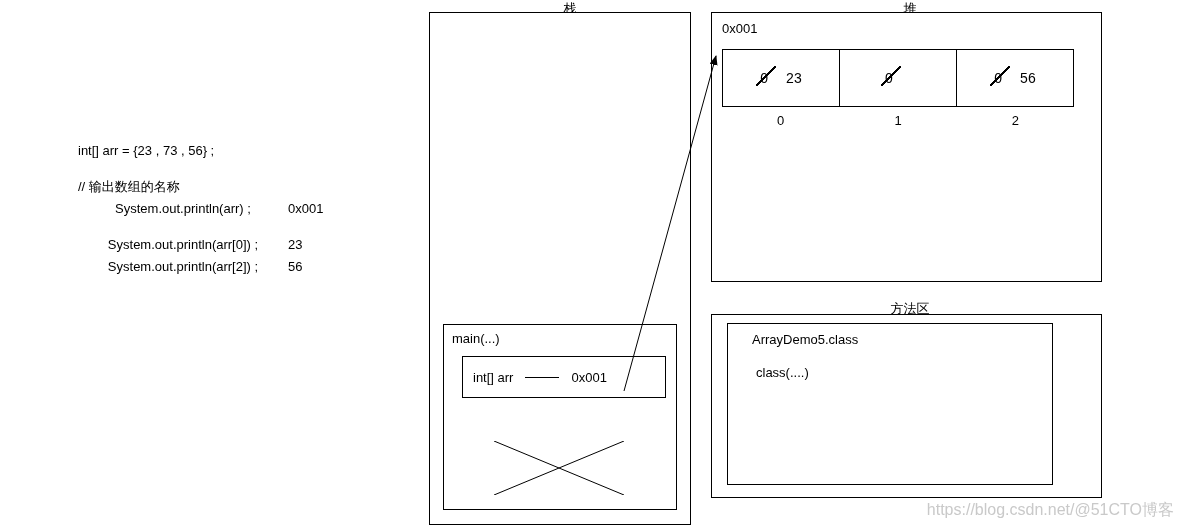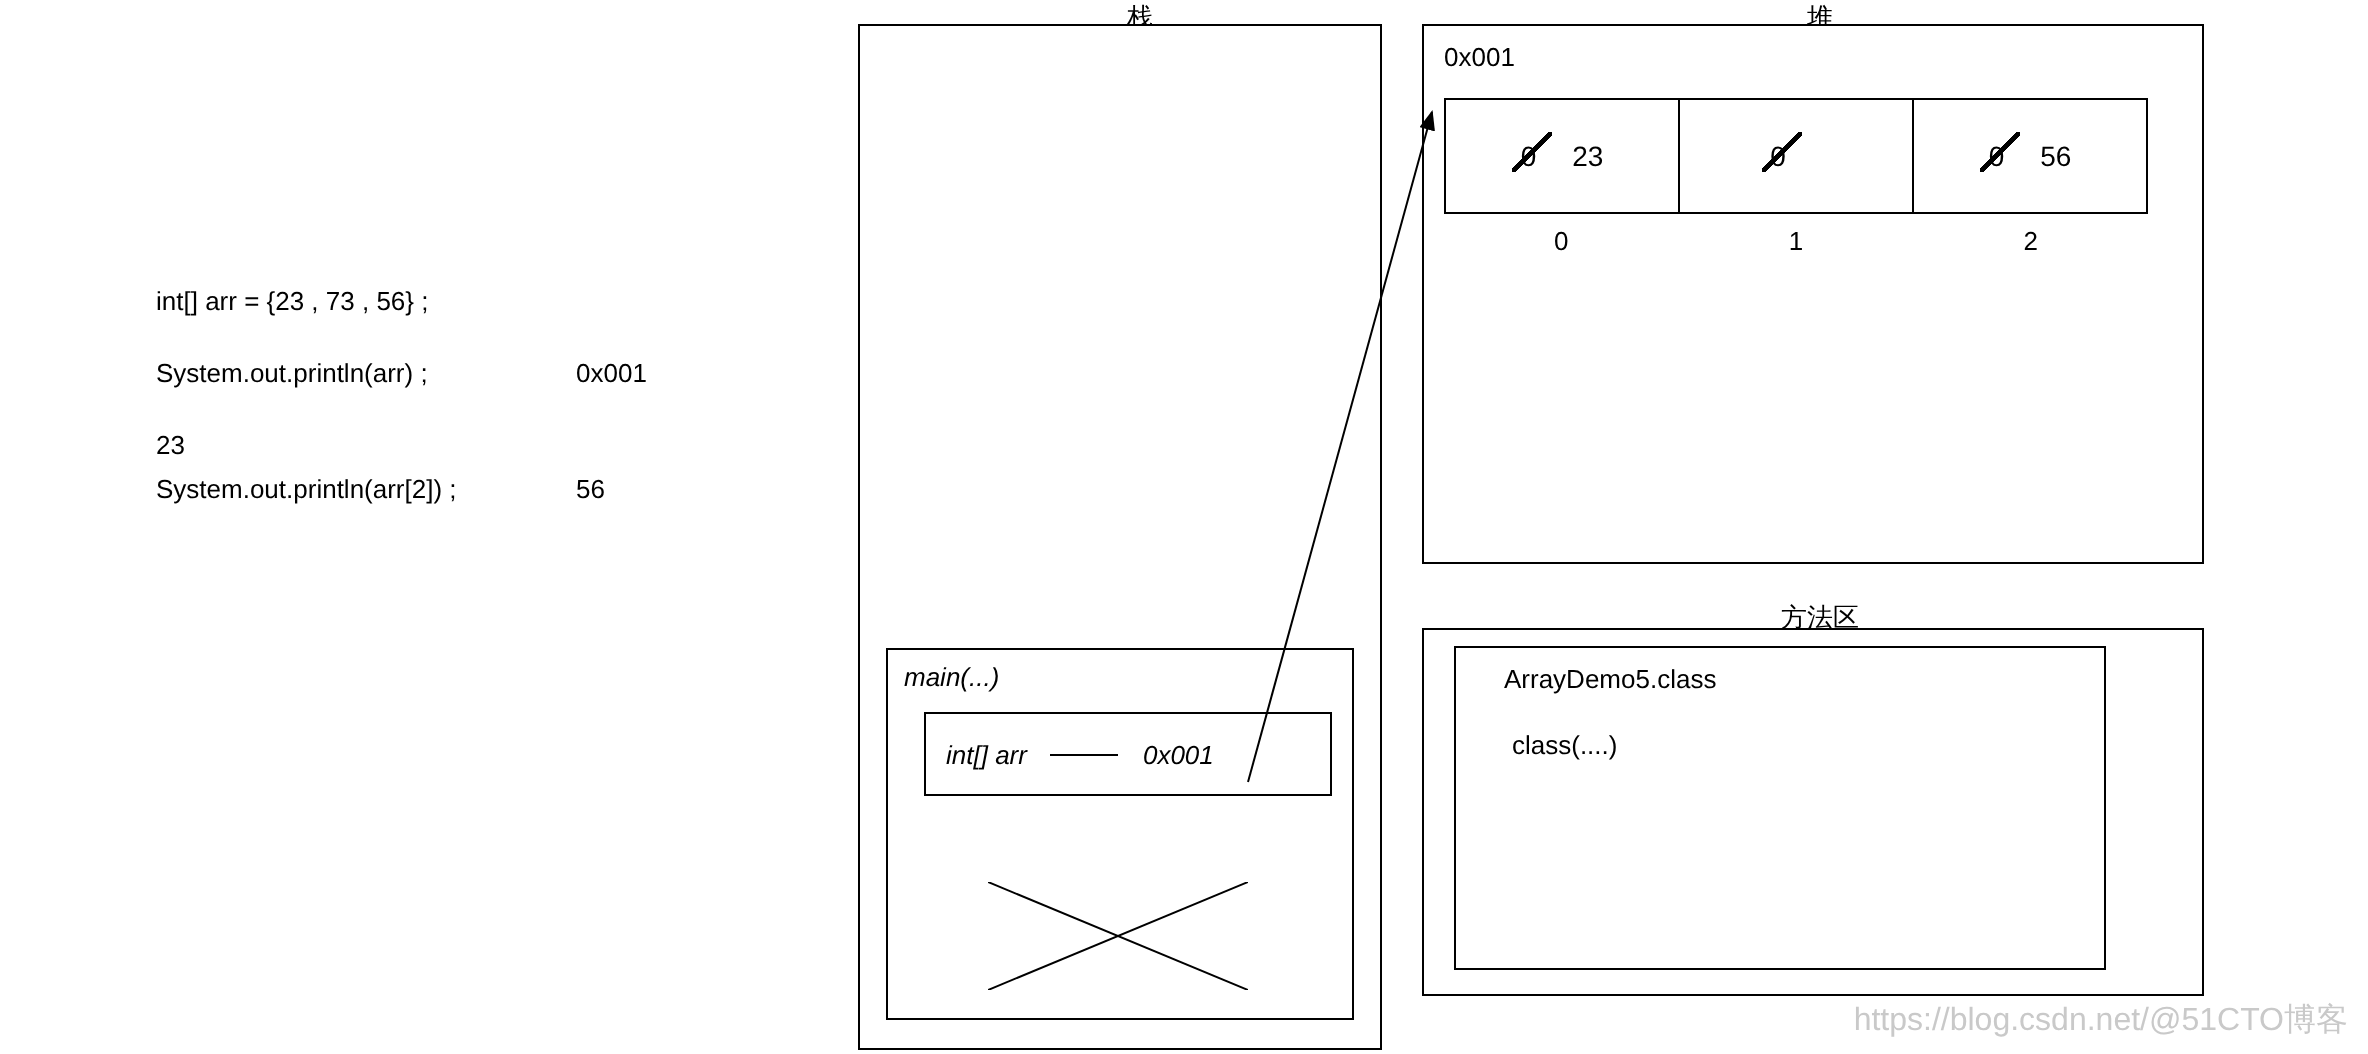--- a/index.html
+++ b/index.html
@@ -17,38 +17,38 @@
       left: 78px;
       top: 140px;
       width: 330px;
     }
     .code-line {
       line-height: 22px;
       white-space: nowrap;
     }
     .code-row {
       display: flex;
+      text-align: center;
     }
     .code-left { width: 210px; }
     .code-right { }
     .spacer { height: 14px; }
     .region-label {
       position: absolute;
       font-size: 13px;
       text-align: center;
     }
     .stack-box {
       position: absolute;
       left: 429px;
       top: 12px;
       width: 262px;
       height: 513px;
       border: 1px solid #000;
       background: #fff;
-      font-style: italic;
     }
     .main-frame {
       position: absolute;
       left: 13px;
       bottom: 14px;
       width: 234px;
       height: 186px;
       border: 1px solid #000;
     }
     .main-frame-title {
@@ -174,26 +174,28 @@
 </head>
 <body>
 
 <div class="region-label" style="left:540px;top:0;width:60px">栈</div>
 <div class="region-label" style="left:880px;top:0;width:60px">堆</div>
 <div class="region-label" style="left:860px;top:300px;width:100px">方法区</div>
 
 <div class="left-code">
   <div class="code-line">int[] arr = {23 , 73 , 56} ;</div>
   <div class="spacer"></div>
+  <div class="code-line">// 输出数组的名称</div>
   <div class="code-row">
     <div class="code-line code-left">System.out.println(arr) ;</div>
     <div class="code-line code-right">0x001</div>
   </div>
   <div class="spacer"></div>
   <div class="code-row">
+    <div class="code-line code-left">System.out.println(arr[0]) ;</div>
     <div class="code-line code-right">23</div>
   </div>
   <div class="code-row">
     <div class="code-line code-left">System.out.println(arr[2]) ;</div>
     <div class="code-line code-right">56</div>
   </div>
 </div>
 
 <div class="stack-box">
   <div class="main-frame">

